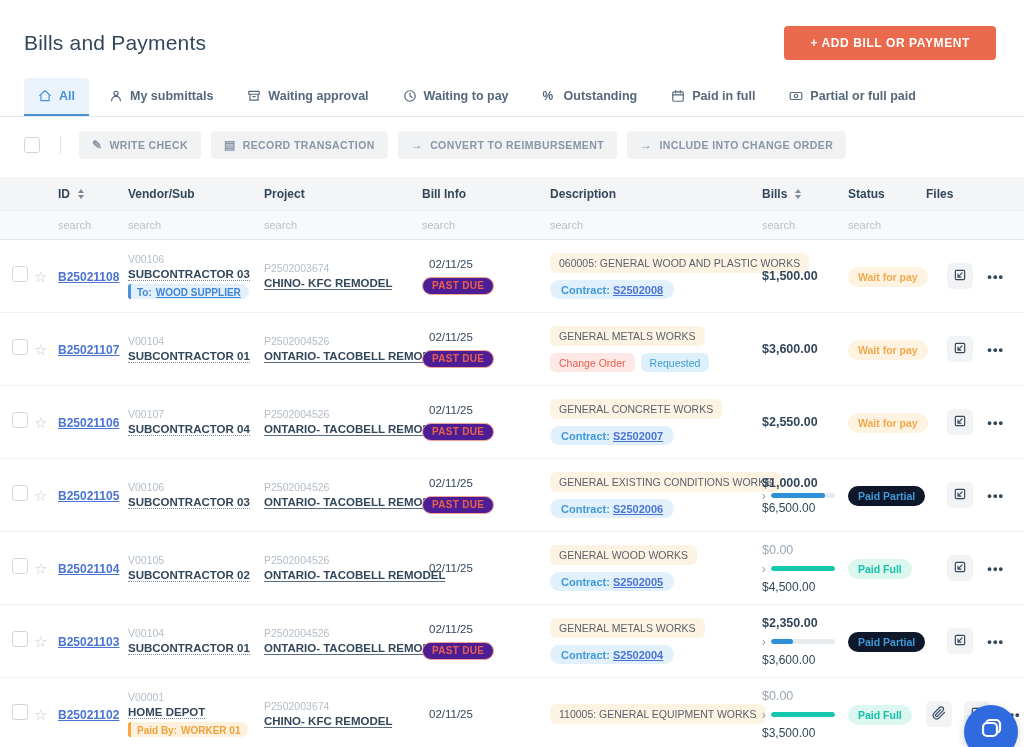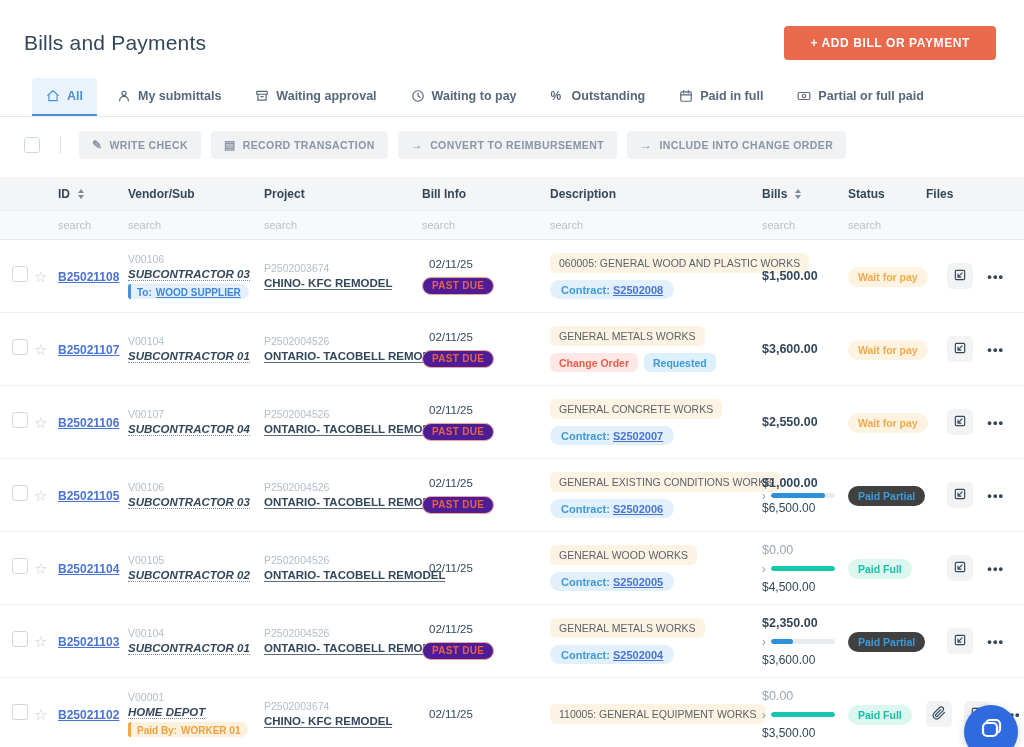--- a/index.html
+++ b/index.html
@@ -8,21 +8,21 @@
   .page { position:relative; width:1024px; height:747px; }
 
   
   .topbar { display:flex; justify-content:space-between; align-items:center; padding:26px 28px 14px 24px; }
   .page-title { font-size:21px; font-weight:500; color:#33475b; letter-spacing:.2px; }
   .add-btn { background:#EA6A4E; color:#fff; border:none; border-radius:4px;
     font-size:12px; font-weight:700; letter-spacing:.6px; padding:10px 26px; cursor:pointer;
     font-family:"Liberation Sans", sans-serif; }
 
   
-  .tabs { display:flex; align-items:flex-end; gap:6px; padding:0 0 0 32px; border-bottom:1px solid #e4e9ee; margin-top:4px; }
+  .tabs { display:flex; align-items:flex-end; gap:6px; padding:0 0 0 24px; border-bottom:1px solid #e4e9ee; margin-top:4px; }
   .tab { display:flex; align-items:center; gap:7px; font-size:12.5px; font-weight:700; color:#56687c;
     padding:11px 14px; cursor:pointer; border-bottom:2px solid transparent; white-space:nowrap; }
   .tab .ticon { display:inline-flex; width:14px; height:14px; color:#56687c; }
   .tab.active { color:#4A90D8; background:#eaf3fb; border-bottom-color:#4A90D8; border-radius:4px 4px 0 0; }
   .tab.active .ticon { color:#4A90D8; }
   .ticon svg { width:14px; height:14px; }
   .pct { font-size:12px; font-weight:700; line-height:14px; }
 
   
   .bulkbar { display:flex; align-items:center; gap:10px; padding:14px 0 14px 24px; }
@@ -48,57 +48,57 @@
     color:#56687c; font-family:"Liberation Sans", sans-serif; }
   .search-cell input::placeholder { color:#b7c1ca; }
   .mag { flex:0 0 auto; display:inline-flex; color:#b7c1ca; }
 
   .trow { min-height:73px; border-bottom:1px solid #eef1f3; }
   .star { font-size:15px; color:#c2ccd5; cursor:pointer; line-height:1; }
   a.idlink { color:#4A74D4; font-size:12px; font-weight:700; text-decoration:underline; cursor:pointer; }
   .stack { display:flex; flex-direction:column; gap:3px; align-items:flex-start; }
   .code { font-size:10.5px; color:#b3bdc7; }
   a.namelink { color:#33475b; font-size:11.5px; font-weight:700; text-decoration:none; cursor:pointer; white-space:nowrap; }
-  a.vname { border-bottom:1.5px dotted #7d8b9a;font-style:italic; }
+  a.vname { border-bottom:1.5px dotted #7d8b9a; }
   a.pname { border-bottom:1px solid #5a6c80; }
   .vtag { display:inline-flex; gap:4px; align-items:center; font-size:10px; font-weight:700;
     padding:3px 8px 1px 6px; border-radius:3px 8px 8px 3px; white-space:nowrap; }
   .vtag.blue { background:#e4effc; color:#3E86D8; border-left:3px solid #4A90D8; }
   .vtag.orange { background:#fdf0dc; color:#F0A23C; border-left:3px solid #F5A93C; }
   .vtag .tagval { text-decoration:underline; }
   .vtag.orange .tagval { text-decoration:none; }
 
   .daterow { display:flex; align-items:center; gap:7px; font-size:11.5px; color:#33475b; }
   .cal { display:inline-flex; color:#45586c; }
   .pastdue { font-size:10px; font-weight:700; color:#E8604C; border:1px solid #f4a496; border-radius:9px;
     padding:2.5px 9px; background:#4c1d95; letter-spacing:.3px; }
 
   .desc-pill { background:#fdf3e3; color:#5c616b; font-size:10.5px; padding:4px 9px; border-radius:6px; white-space:nowrap; }
   .contract { background:#e1f0fb; border-radius:10px; padding:3.5px 11px; font-size:11px; font-weight:700; white-space:nowrap; }
   .contract .clabel { color:#3E9AD8; }
   .contract a { color:#4A74D4; text-decoration:underline; cursor:pointer; }
-  .tagpill { font-size:10.5px; font-weight:700; padding:3.5px 9px; border-radius:6px; white-space:nowrap; }
+  .tagpill { font-size:10.5px; font-weight:400; padding:3.5px 9px; border-radius:6px; white-space:nowrap; }
   .tagpill.red { background:#fde8e6; color:#EB5D4C; }
   .tagpill.blue { background:#def0fb; color:#3E9AD8; }
   .descstack { gap:7px; }
   .tagline { display:flex; gap:6px; }
 
   .amt { font-size:12.5px; font-weight:700; color:#33475b; }
   .amt.muted { color:#9aa5b1; font-weight:400; }
   .amt-total { font-size:12px; color:#33475b; }
   .progrow { display:flex; align-items:center; gap:5px; }
   .chev { color:#8a98a8; font-size:11px; cursor:pointer; line-height:1; transform:scaleY(1.2); }
   .pbar { width:64px; height:5px; border-radius:3px; background:#e8ebee; overflow:hidden; }
   .pfill { height:100%; border-radius:3px; }
   .pfill.blue { background:#2E90D8; }
   .pfill.teal { background:#15C7AC; }
 
   .status-badge { font-size:10.5px; font-weight:700; padding:4px 10px; border-radius:10px; white-space:nowrap; }
   .status-badge.orange { background:#fdf3e0; color:#F2A94D; }
-  .status-badge.blue { background:#404040; color:#3E9AD8; }
+  .status-badge.blue { background:#0f172a; color:#3E9AD8; }
   .status-badge.teal { background:#dcf6f0; color:#14C0A6; }
 
   .filecell { display:flex; justify-content:flex-end; align-items:center; gap:12px; padding-right:18px; }
   .fbtn { width:26px; height:26px; border:none; border-radius:5px; background:#f1f3f5; color:#33475b;
     display:inline-flex; align-items:center; justify-content:center; cursor:pointer; }
   .fbtn svg { width:14px; height:14px; }
   .dots { background:transparent; border:none; color:#33475b; font-size:13px; font-weight:700; letter-spacing:1px;
     cursor:pointer; padding:4px 2px; }
 
   

